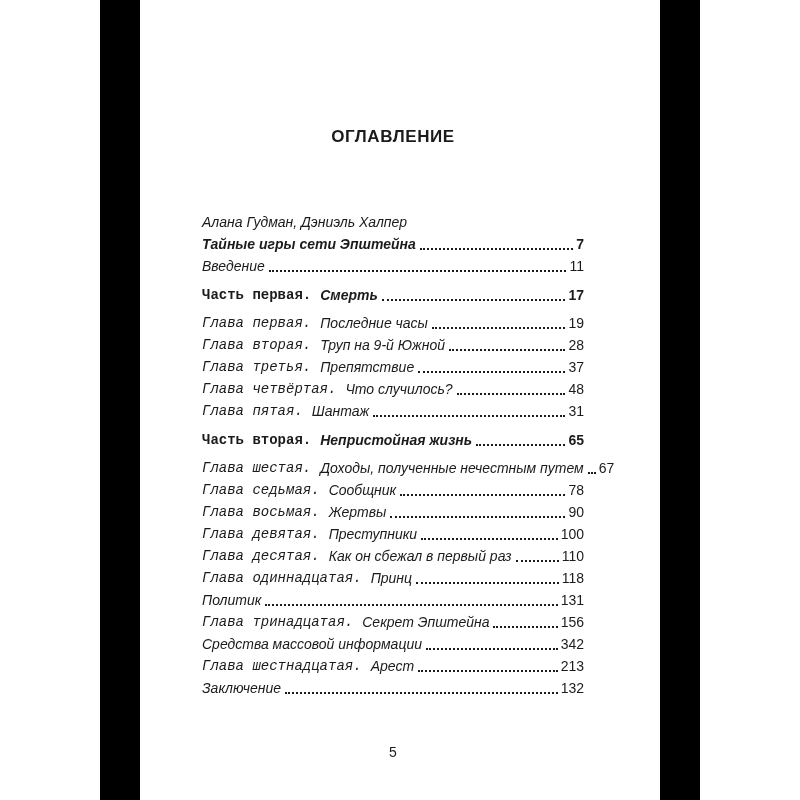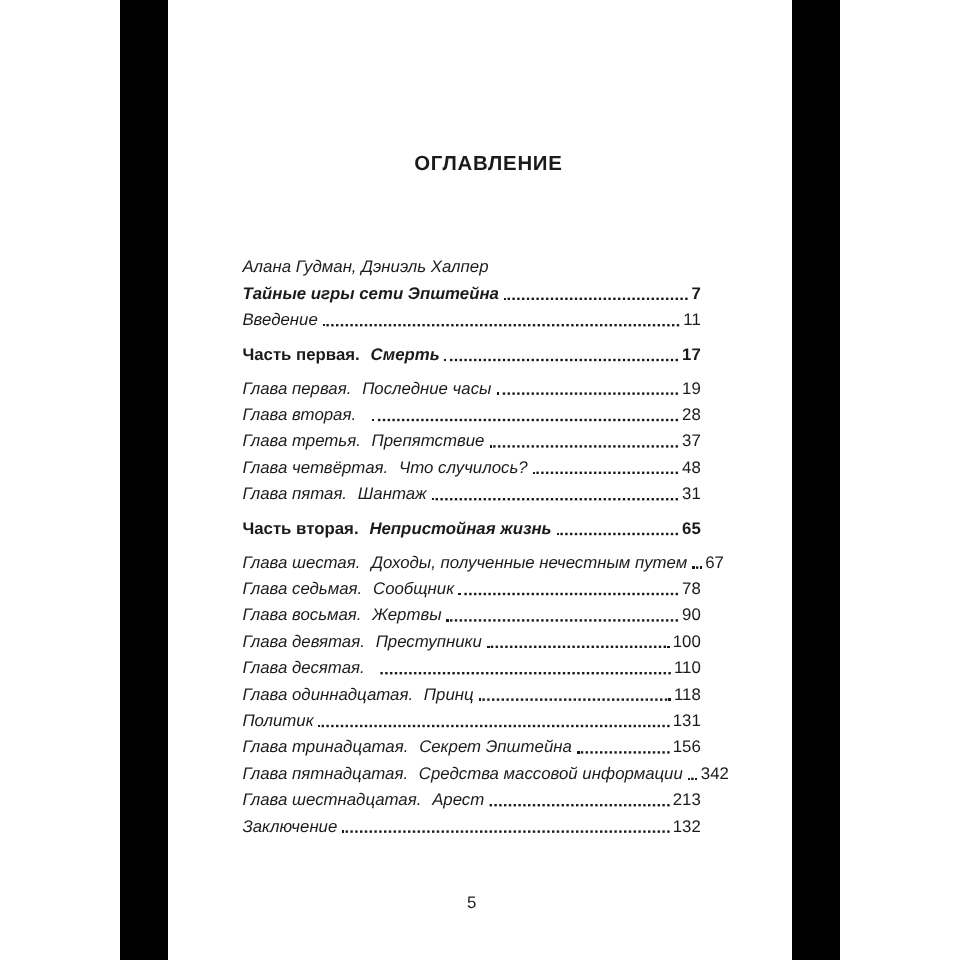--- a/index.html
+++ b/index.html
@@ -22,21 +22,21 @@
     bottom: 0;
     width: 40px;
     background: var(--bar, #000000);
   }
   .edge-bar.left  { left: 100px; }
   .edge-bar.right { left: 660px; }
 
   .toc-title {
     position: absolute;
     top: 127px;
-    left: 216px;
+    left: 202px;
     width: 382px;
     text-align: center;
     font-size: 17px;
     font-weight: bold;
     letter-spacing: 0.6px;
   }
 
   .toc-list {
     position: absolute;
     top: 211px;
@@ -55,20 +55,21 @@
     font-weight: bold;
     margin-top: 7px;
     margin-bottom: 6px;
   }
   .row.book { font-weight: bold; }
   .row.author .text { font-style: italic; }
   .prefix {
     font-style: italic;
     margin-right: 9px;
     flex: 0 0 auto;
+    font-family: Liberation Mono, monospace;
   }
   .row.part .prefix { font-style: normal; }
   .text { flex: 0 0 auto; font-style: italic; }
   .leader {
     flex: 1 1 auto;
     align-self: flex-end;
     height: 0;
     border-bottom: 2px dotted currentColor;
     margin: 0 3px 5px 4px;
     min-width: 8px;
@@ -118,20 +119,21 @@
     <span class="pagenum">17</span>
   </div>
       <div class="row chapter">
     <span class="prefix">Глава первая.</span>
     <span class="text">Последние часы</span>
     <span class="leader"></span>
     <span class="pagenum">19</span>
   </div>
       <div class="row chapter">
     <span class="prefix">Глава вторая.</span>
+    <span class="text">Труп на 9-й Южной</span>
     <span class="leader"></span>
     <span class="pagenum">28</span>
   </div>
       <div class="row chapter">
     <span class="prefix">Глава третья.</span>
     <span class="text">Препятствие</span>
     <span class="leader"></span>
     <span class="pagenum">37</span>
   </div>
       <div class="row chapter">
@@ -171,20 +173,21 @@
     <span class="pagenum">90</span>
   </div>
       <div class="row chapter">
     <span class="prefix">Глава девятая.</span>
     <span class="text">Преступники</span>
     <span class="leader"></span>
     <span class="pagenum">100</span>
   </div>
       <div class="row chapter">
     <span class="prefix">Глава десятая.</span>
+    <span class="text">Как он сбежал в первый раз</span>
     <span class="leader"></span>
     <span class="pagenum">110</span>
   </div>
       <div class="row chapter">
     <span class="prefix">Глава одиннадцатая.</span>
     <span class="text">Принц</span>
     <span class="leader"></span>
     <span class="pagenum">118</span>
   </div>
       <div class="row chapter">
@@ -192,21 +195,20 @@
     <span class="leader"></span>
     <span class="pagenum">131</span>
   </div>
       <div class="row chapter">
     <span class="prefix">Глава тринадцатая.</span>
     <span class="text">Секрет Эпштейна</span>
     <span class="leader"></span>
     <span class="pagenum">156</span>
   </div>
       <div class="row chapter">
-    <span class="prefix">Глава пятнадцатая.</span>
     <span class="text">Средства массовой информации</span>
     <span class="leader"></span>
     <span class="pagenum">342</span>
   </div>
       <div class="row chapter">
     <span class="prefix">Глава шестнадцатая.</span>
     <span class="text">Арест</span>
     <span class="leader"></span>
     <span class="pagenum">213</span>
   </div>

